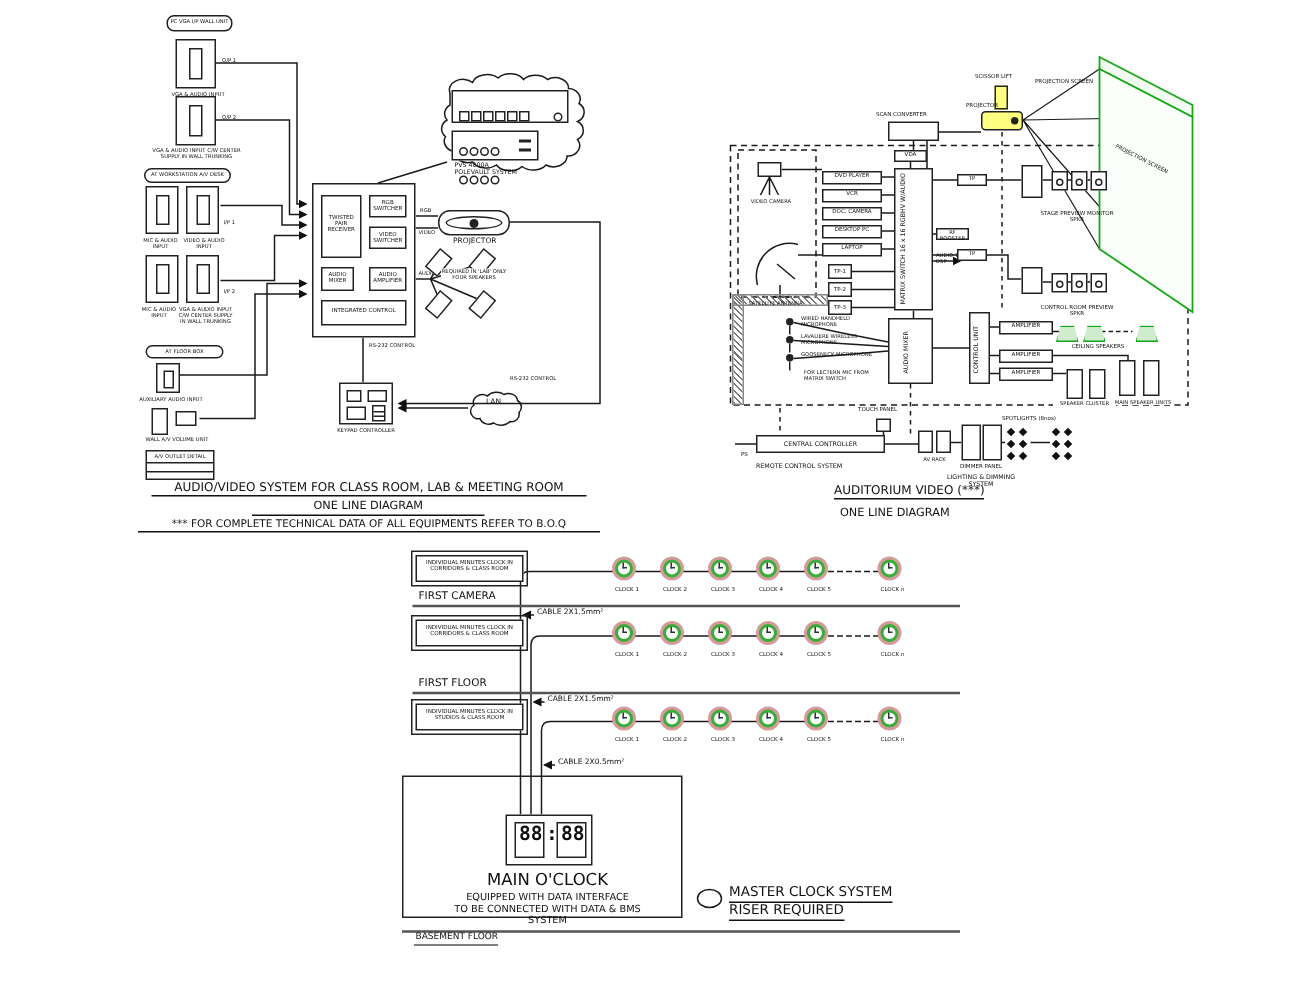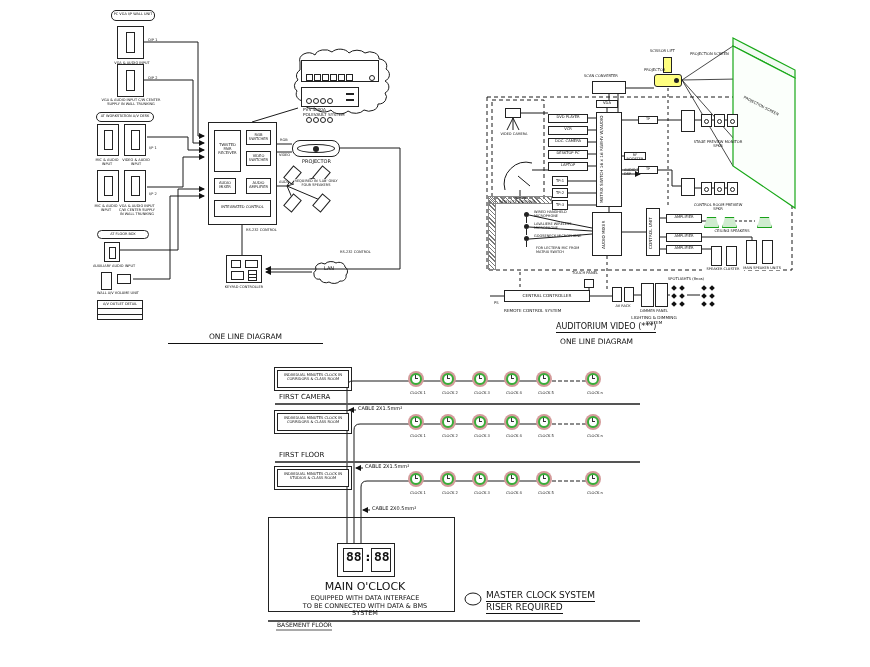--- a/index.html
+++ b/index.html
@@ -252,21 +252,23 @@
   <div class="ib" style="left:21px;top:14px;width:9px;height:11px;">
         <div class="hline" style="top:3px;"></div>
         <div class="hline" style="top:6px;"></div>
       </div>
 </div>
 <div class="t t35 ctr" style="left:220px;top:285px;width:48px;">KEYPAD CONTROLLER</div>
 <div class="t t35 nw" style="left:246px;top:228px;">RS-232 CONTROL</div>
 <div class="t t35 nw" style="left:340px;top:250px;">RS-232 CONTROL</div>
 <div class="t t5 nw" style="left:324px;top:266px;">LAN</div>
 
+<div class="t t8 ctr u" style="left:101px;top:320px;width:290px;">AUDIO/VIDEO SYSTEM FOR CLASS ROOM, LAB &amp; MEETING ROOM</div>
 <div class="t t75 ctr u" style="left:168px;top:333px;width:155px;">ONE LINE DIAGRAM</div>
+<div class="t t7 ctr u" style="left:92px;top:345px;width:308px;">*** FOR COMPLETE TECHNICAL DATA OF ALL EQUIPMENTS REFER TO B.O.Q</div>
 
 <div class="hatch" style="left:488px;top:196px;width:8px;height:74px;"></div>
 <div class="hatch" style="left:488px;top:196px;width:64px;height:8px;"></div>
 
 <div class="b" style="left:505px;top:108px;width:16px;height:10px;"></div>
 <div class="t t35 ctr" style="left:496px;top:132px;width:36px;">VIDEO CAMERA</div>
 <div class="t t35 ctr" style="left:494px;top:200px;width:46px;">SATELLITE ANTENNA</div>
 
 <div class="b t36 ctr" style="left:548px;top:114px;width:40px;height:9px;">DVD PLAYER</div>
 <div class="b t36 ctr" style="left:548px;top:126px;width:40px;height:9px;">VCR</div>

